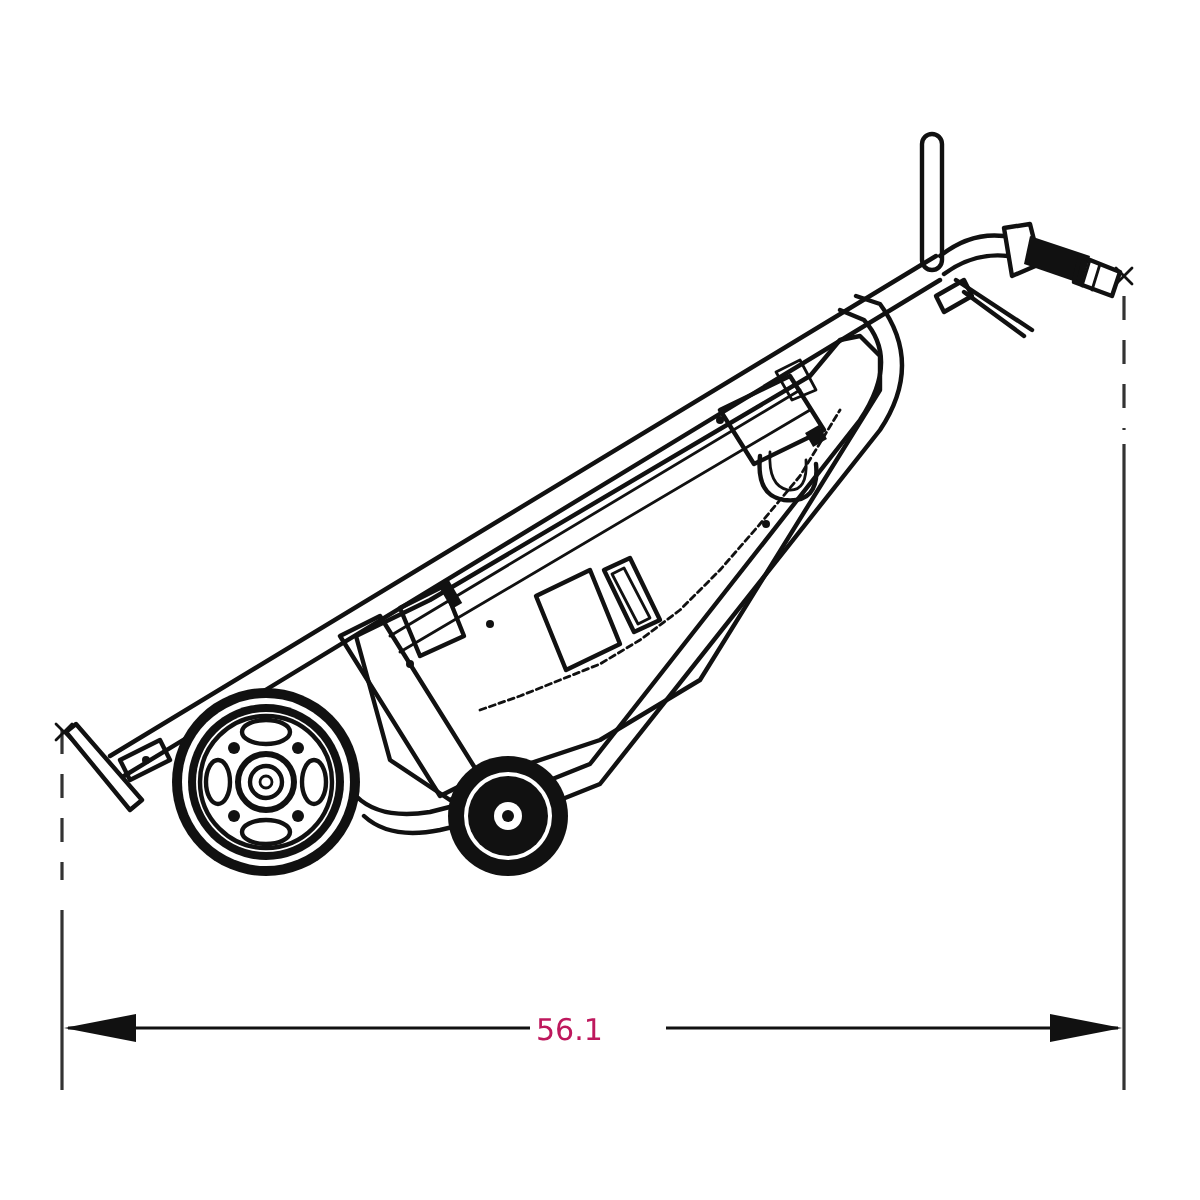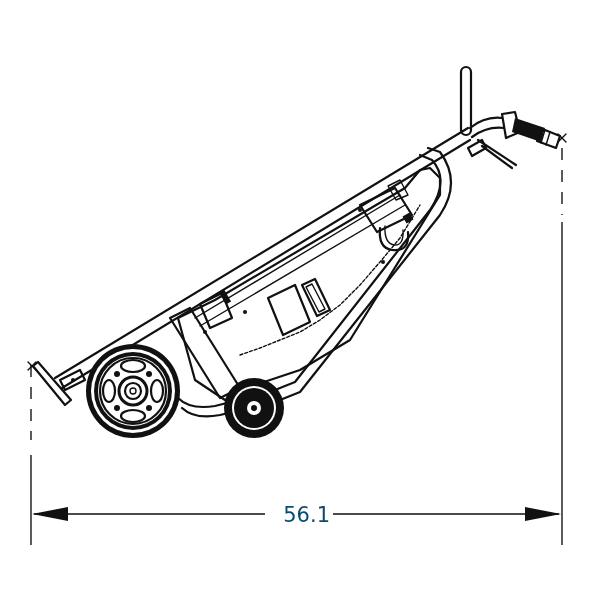--- a/index.html
+++ b/index.html
@@ -3,25 +3,25 @@
 <meta charset="utf-8">
 <style>
   html, body { margin: 0; padding: 0; background: #ffffff; }
   body { width: 600px; height: 600px; position: relative; overflow: hidden; }
   #drawing { position: absolute; left: 0; top: 0; width: 600px; height: 600px; }
   .dim-label {
     position: absolute;
     left: 268px; top: 500px;
     width: 62px; height: 30px;
     background: #ffffff;
-    text-align: right;
+    text-align: left;
     font-family: "DejaVu Sans", sans-serif;
-    font-size: 21px;
+    font-size: 15px;
     line-height: 30px;
-    color: #0c4a6e;
+    color: #be185d;
   }
   .ln { stroke: #111; fill: none; stroke-linecap: round; stroke-linejoin: round; }
   .thin { stroke-width: 1.4; }
   .med { stroke-width: 2.2; }
   .thick { stroke-width: 3; }
   .dim { stroke: #333; stroke-width: 1.6; fill: none; }
 </style>
 </head>
 <body>
 

